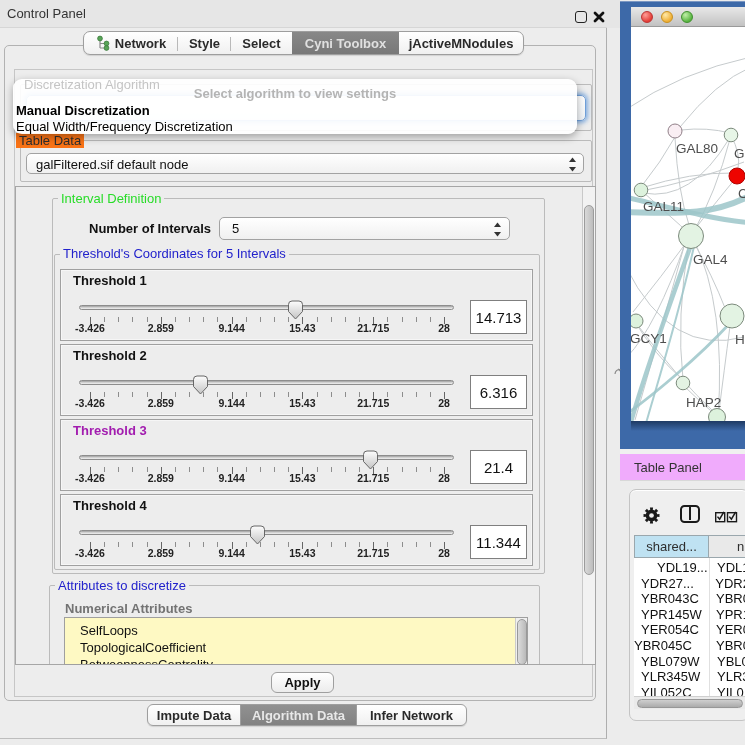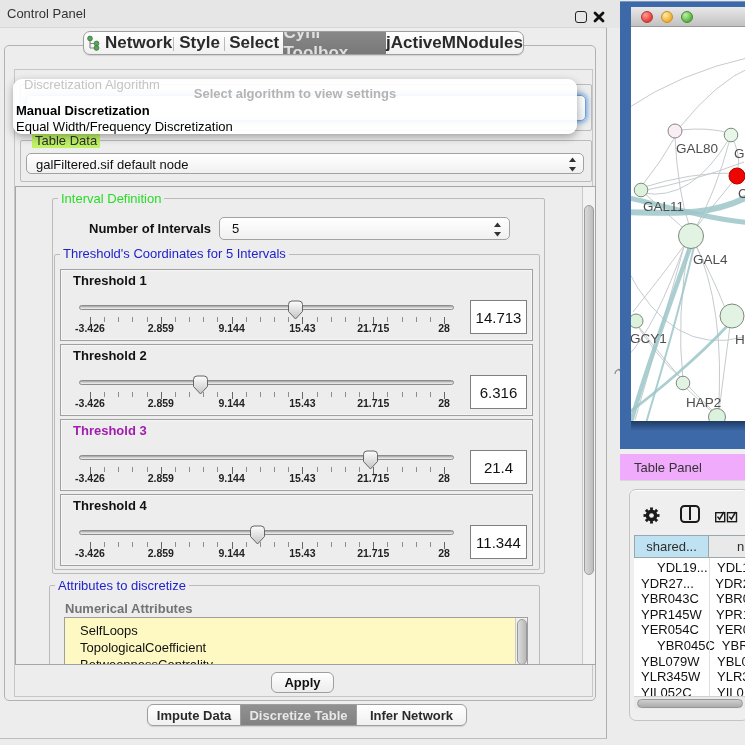--- a/index.html
+++ b/index.html
@@ -17,21 +17,21 @@
     <div class="abs" style="left:575px;top:11px;width:12px;height:12px;border:1.6px solid #222;border-radius:3px;"></div>
     <svg class="abs" style="left:593px;top:11px;" width="12" height="12" viewBox="0 0 12 12">
         <path d="M2 2 L10 10 M10 2 L2 10" stroke="#111" stroke-width="2.8" stroke-linecap="round"></path>
       </svg>
   </div>
 
   <div class="abs" style="left:4px;top:45px;width:592px;height:656px;background:#ededed;border:1px solid #b2b2b2;border-radius:5px;"></div>
 
   <div class="abs" style="left:14px;top:69px;width:579px;height:628px;border:1px solid #c6c6c6;"></div>
 
-  <div class="abs" style="left:83px;top:31px;width:441px;height:24px;background:linear-gradient(#ffffff,#f0f0f0);border:1px solid #9e9e9e;border-radius:7px;box-shadow:0 1px 1px rgba(0,0,0,0.12);display:flex;font-size:17px;font-weight:bold;color:#2a2a2a;overflow:hidden;justify-content:space-between;">
+  <div class="abs" style="left:83px;top:31px;width:441px;height:24px;background:linear-gradient(#ffffff,#f0f0f0);border:1px solid #9e9e9e;border-radius:7px;box-shadow:0 1px 1px rgba(0,0,0,0.12);display:flex;font-size:13px;font-weight:bold;color:#2a2a2a;overflow:hidden;justify-content:space-between;">
     <div style="width:94px;display:flex;align-items:center;justify-content:center;position:relative;">
       <svg width="15" height="16" viewBox="0 0 15 16" style="margin-right:4px;">
           <path d="M4 4 V13 M4 8.5 H10 M4 13 H10" stroke="#8a8a8a" stroke-width="1.2" fill="none"></path>
           <circle cx="4" cy="3.5" r="2.4" fill="#57a457" stroke="#3b7a3b" stroke-width="0.8"></circle>
           <circle cx="10.5" cy="8.5" r="2.4" fill="#57a457" stroke="#3b7a3b" stroke-width="0.8"></circle>
           <circle cx="10.5" cy="13" r="2.4" fill="#57a457" stroke="#3b7a3b" stroke-width="0.8"></circle>
         </svg>
       <span>Network</span>
       <div class="abs" style="right:0;top:5px;width:1px;height:14px;background:#b9b9b9;"></div>
     </div>
@@ -39,21 +39,21 @@
     <div style="width:61px;display:flex;align-items:center;justify-content:center;">Select</div>
     <div style="width:107px;display:flex;align-items:center;justify-content:center;background:linear-gradient(#888888,#787878);color:#e0e0e0;">Cyni Toolbox</div>
     <div style="flex:1;display:flex;align-items:center;justify-content:center;">jActiveMNodules</div>
   </div>
 
   <div class="abs" style="left:20px;top:84px;width:572px;height:47px;border:1px solid #bbb;border-radius:2px;"></div>
 
   <div class="abs" style="left:26px;top:95px;width:560px;height:26px;background:linear-gradient(#ffffff,#eef2f6);border:1px solid #6f9fd8;border-radius:5px;box-shadow:0 0 4px 2px rgba(90,150,220,0.7);"></div>
 
   <div class="abs" style="left:20px;top:140px;width:572px;height:42px;border:1px solid #bbb;border-radius:2px;"></div>
-  <div class="abs" style="left:32px;top:133px;background:#bef264;padding:0 3px;font-size:13px;color:#2e2e2e;">Table Data</div>
+  <div class="abs" style="left:16px;top:133px;background:#f97316;padding:0 3px;font-size:13px;color:#2e2e2e;">Table Data</div>
 
   <div class="abs" style="left:26px;top:153px;width:558px;height:21px;background:linear-gradient(#ffffff,#f0f0f0);border:1px solid #a2a2a2;border-radius:5px;">
     <div class="abs" style="left:9px;top:3px;font-size:13px;color:#111;">galFiltered.sif default node</div>
     <svg class="abs" style="right:6px;top:3px;" width="9" height="15" viewBox="0 0 9 15">
         <path d="M4.5 0.5 L8 5 H1 Z" fill="#333"></path>
         <path d="M4.5 14.5 L8 10 H1 Z" fill="#333"></path>
       </svg>
   </div>
 
   <div class="abs" style="left:15px;top:186px;width:581px;height:479px;border:1px solid #a6a6a6;background:#ededed;overflow:hidden;">
@@ -194,21 +194,21 @@
     <div class="abs" style="left:15px;top:22px;font-size:13px;color:#111;">TopologicalCoefficient</div>
     <div class="abs" style="left:15px;top:39px;font-size:13px;color:#111;">BetweennessCentrality</div>
     <div class="abs" style="right:0;top:0;width:12px;height:48px;background:#f0f0f0;border-left:1px solid #ccc;"></div>
     <div class="abs" style="right:0.5px;top:1px;width:10px;height:46px;background:linear-gradient(90deg,#dcdcdc,#b9b9b9);border:1px solid #999;border-radius:5px;"></div>
   </div>
 
   <div class="abs" style="left:271px;top:672px;width:63px;height:21px;background:linear-gradient(#ffffff,#ececec);border:1px solid #9f9f9f;border-radius:6px;text-align:center;font-size:13px;font-weight:600;color:#111;line-height:19px;">Apply</div>
 
   <div class="abs" style="left:147px;top:704px;width:320px;height:22px;background:linear-gradient(#ffffff,#f0f0f0);border:1px solid #9e9e9e;border-radius:6px;box-shadow:0 1px 1px rgba(0,0,0,0.12);display:flex;font-size:13px;font-weight:bold;color:#2a2a2a;overflow:hidden;">
     <div style="width:93px;display:flex;align-items:center;justify-content:center;border-right:1px solid #9e9e9e;">Impute Data</div>
-    <div style="width:115px;display:flex;align-items:center;justify-content:center;background:linear-gradient(#919191,#828282);color:#e8e8e8;">Discretize Table</div>
+    <div style="width:115px;display:flex;align-items:center;justify-content:center;background:linear-gradient(#919191,#828282);color:#e8e8e8;">Algorithm Data</div>
     <div style="flex:1;display:flex;align-items:center;justify-content:center;border-left:1px solid #9e9e9e;">Infer Network</div>
   </div>
 </div>
 
 <div class="abs" style="left:13px;top:79px;width:564px;height:55px;background:rgba(255,255,255,0.93);border-radius:9px;box-shadow:0 3px 8px rgba(0,0,0,0.33);"></div>
 <div class="abs" style="left:24px;top:77px;font-size:13px;color:#c4c4c4;">Discretization Algorithm</div>
 <div class="abs" style="left:0;top:86px;width:590px;text-align:center;font-size:13px;font-weight:bold;color:#b4b4b4;">Select algorithm to view settings</div>
 <div class="abs" style="left:16px;top:103px;font-size:13px;font-weight:bold;color:#000;">Manual Discretization</div>
 <div class="abs" style="left:16px;top:119px;font-size:13px;color:#000000;">Equal Width/Frequency Discretization</div>
 
@@ -326,21 +326,21 @@
       </div>
 <div style="height:15.6px;line-height:15.6px;display:flex;">
         <div style="width:76px;padding-left:7px;">YPR145W</div>
         <div style="padding-left:7px;">YPR1</div>
       </div>
 <div style="height:15.6px;line-height:15.6px;display:flex;">
         <div style="width:76px;padding-left:7px;">YER054C</div>
         <div style="padding-left:7px;">YER0</div>
       </div>
 <div style="height:15.6px;line-height:15.6px;display:flex;">
-        <div style="width:76px;padding-left:7px;margin-left:16px;">YBR045C</div>
+        <div style="width:76px;padding-left:0;">YBR045C</div>
         <div style="padding-left:7px;">YBR0</div>
       </div>
 <div style="height:15.6px;line-height:15.6px;display:flex;">
         <div style="width:76px;padding-left:7px;">YBL079W</div>
         <div style="padding-left:7px;">YBL0</div>
       </div>
 <div style="height:15.6px;line-height:15.6px;display:flex;">
         <div style="width:76px;padding-left:7px;">YLR345W</div>
         <div style="padding-left:7px;">YLR3</div>
       </div>

